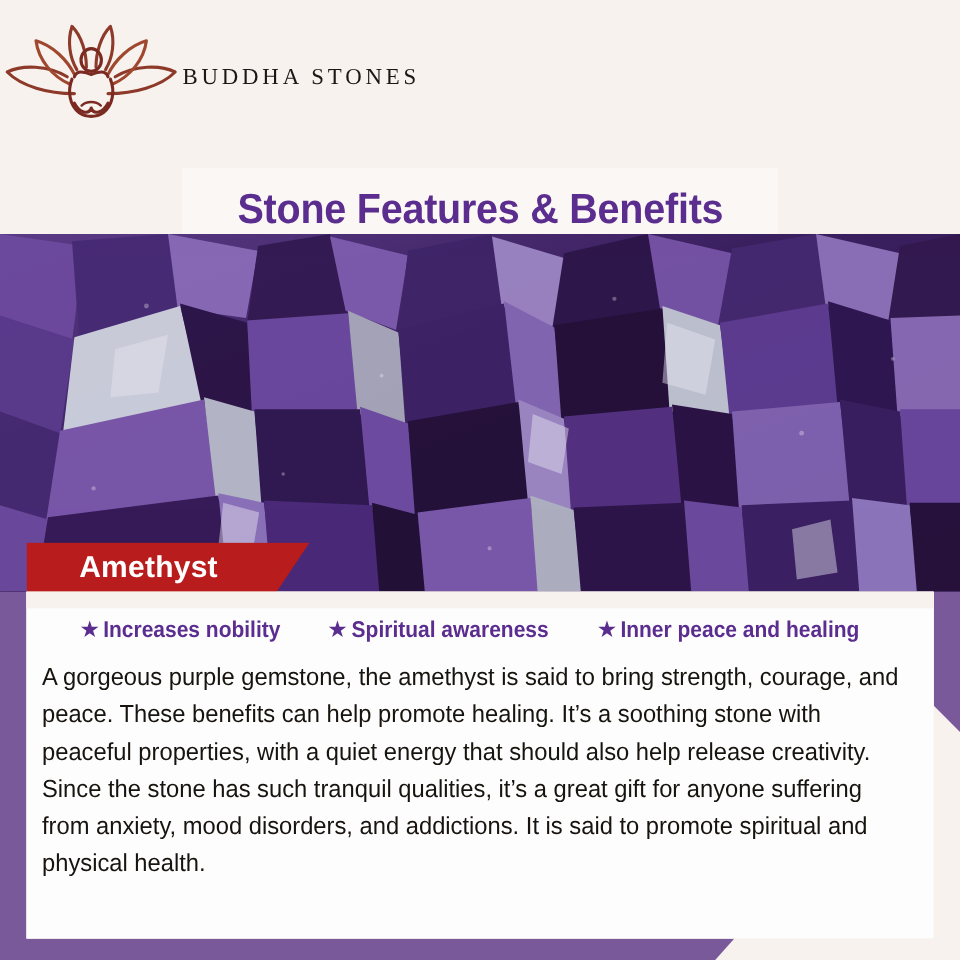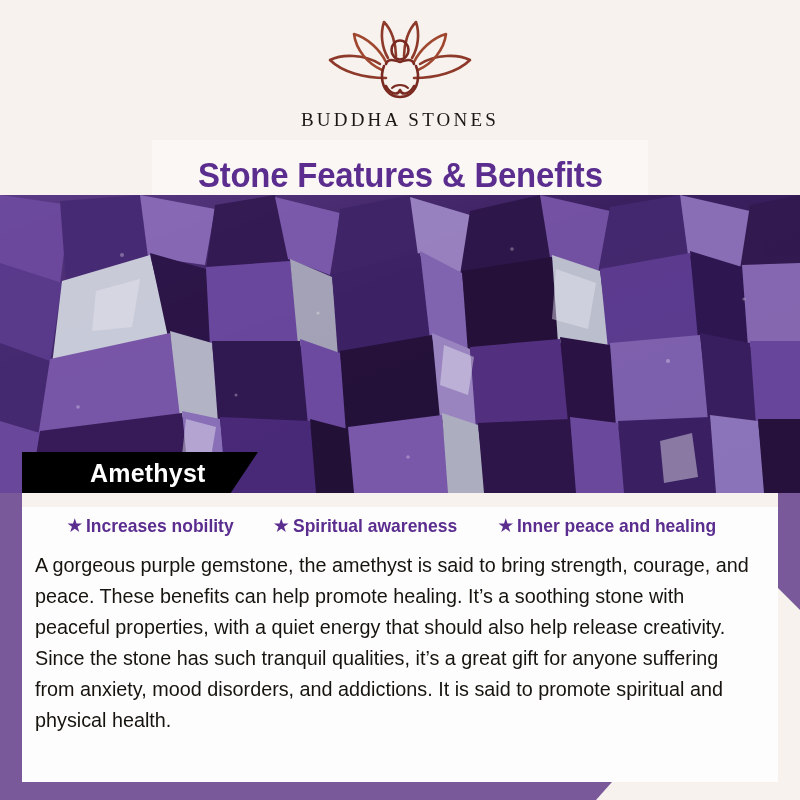--- a/index.html
+++ b/index.html
@@ -60,21 +60,20 @@
     position: absolute;
     top: 0; left: 0;
     width: 800px; height: 196px;
     background: #f7f2ee;
   }
   .logo-wrap {
     position: absolute;
     top: 18px; left: 0;
     width: 800px;
     display: flex;
-    flex-direction: column;
     align-items: center;
   }
   .logo-mark { width: 152px; height: 86px; display: block; }
   .brand-name {
     margin-top: 6px;
     font-family: "Liberation Serif", serif;
     font-size: 19px;
     letter-spacing: 3.2px;
     color: #1c1715;
     line-height: 1;
@@ -108,25 +107,24 @@
     overflow: hidden;
     background: #3a1f5c;
   }
   .photo-band svg { display: block; width: 800px; height: 298px; }
 
   
   .stone-label {
     position: absolute;
     top: 452px; left: 22px;
     width: 236px; height: 42px;
-    background: #000000;
+    background: #b91c1c;
     clip-path: polygon(0 0, 236px 0, 208px 42px, 0 42px);
     display: flex;
     align-items: center;
-    padding-left: 24px;
   }
   .stone-label-text {
     margin-left: 44px;
     color: #ffffff;
     font-family: "Liberation Sans", sans-serif;
     font-weight: bold;
     font-size: 25px;
     letter-spacing: 0.2px;
   }
 

